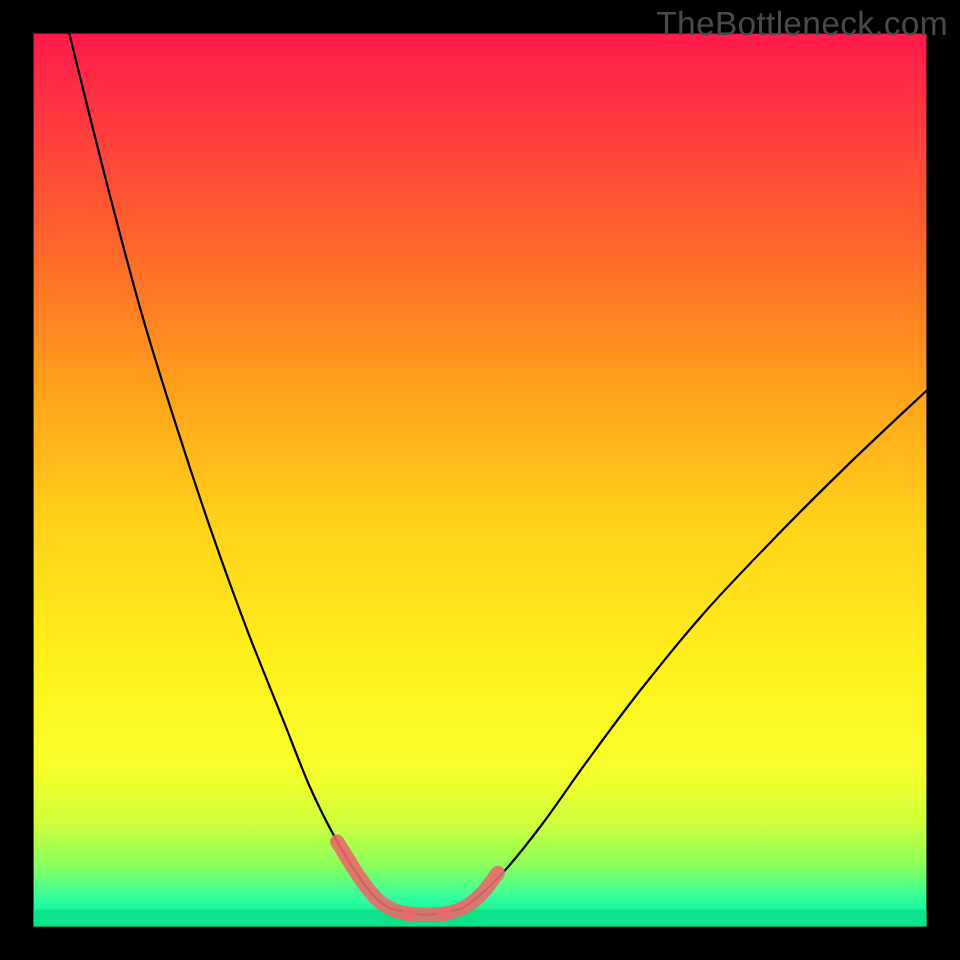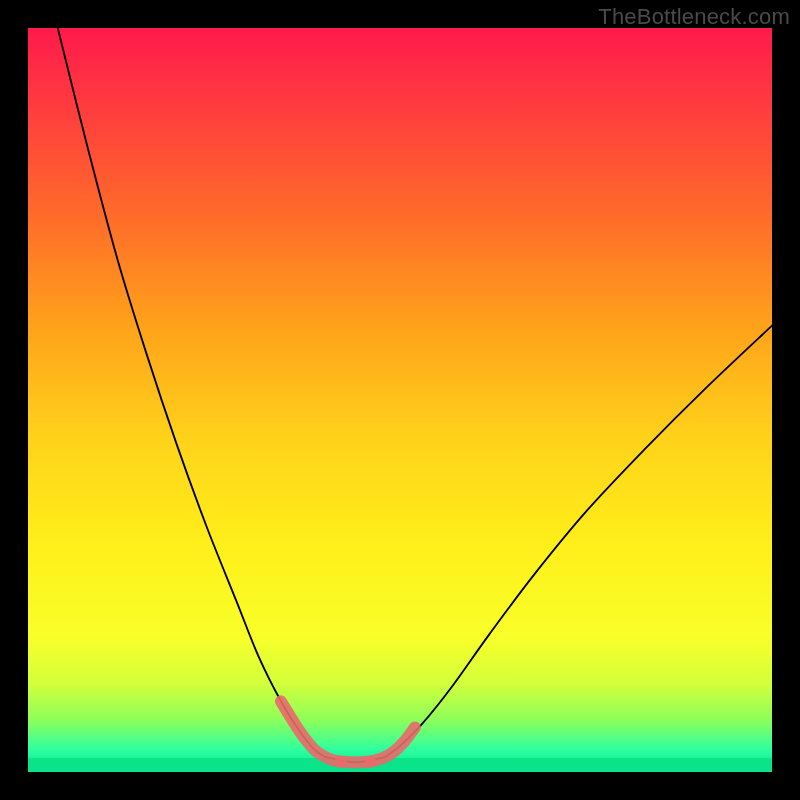--- a/index.html
+++ b/index.html
@@ -44,21 +44,21 @@
     right: 0;
     bottom: 0;
     height: 14px;
     background: #09e38a;
   }
   .watermark {
     position: absolute;
     top: 4px;
     right: 10px;
     font-family: Arial, Helvetica, sans-serif;
-    font-size: 22px;
+    font-size: 28px;
     color: #4a4a4a;
     letter-spacing: 0.2px;
     user-select: none;
   }
   svg.curves {
     position: absolute;
     left: 0;
     top: 0;
     width: 744px;
     height: 744px;

